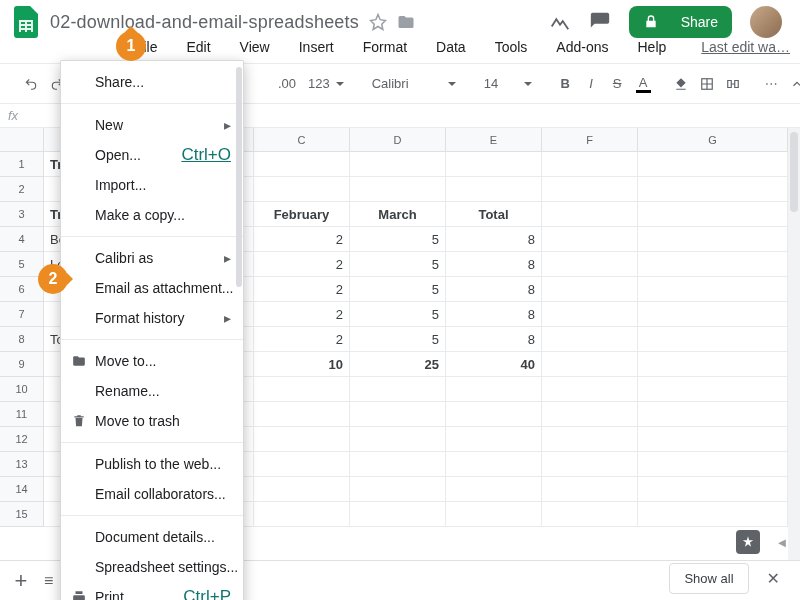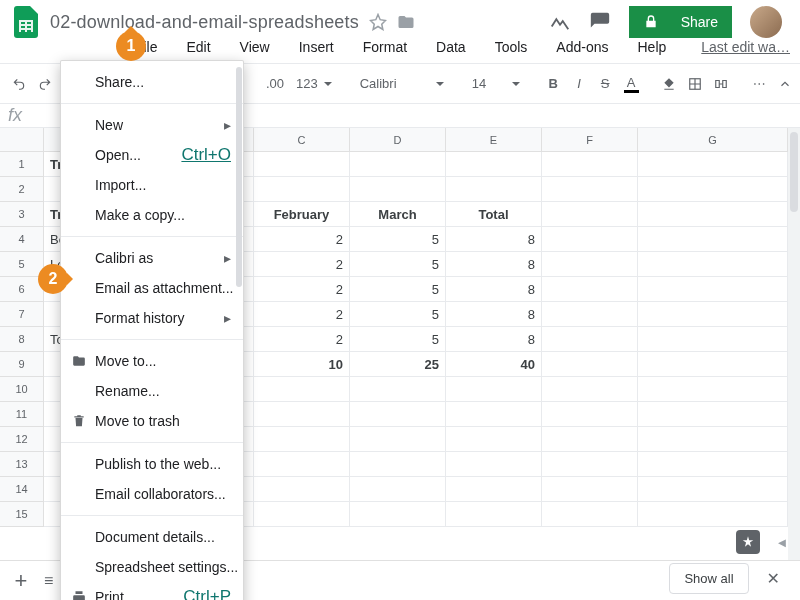--- a/index.html
+++ b/index.html
@@ -5,39 +5,39 @@
   * { box-sizing: border-box; margin: 0; padding: 0; font-family: Arial, sans-serif; }
   body { width: 800px; height: 600px; overflow: hidden; background: #fff; position: relative; font-size: 13px; color: #3c4043; }
 
   
   .titlebar { display: flex; align-items: center; padding: 8px 10px 0 10px; height: 36px; }
   .app-icon { width: 32px; height: 32px; margin-right: 8px; display:flex; align-items:center; justify-content:center;}
   .doc-title { font-size: 18px; color:#5f6368; letter-spacing: .2px; }
   .star-icon, .folder-btn { margin-left: 10px; color:#9aa0a6; }
   .title-spacer { flex:1; }
   .title-actions { display:flex; align-items:center; gap:18px; margin-right:8px; }
-  .share-btn { background:#1a8f47; color:#fff; border:none; border-radius:0; padding:8px 14px; font-size:14px; font-weight:500; display:flex; align-items:center; gap:22px; }
+  .share-btn { background:#1a8f47; color:#fff; border:none; border-radius:8px; padding:8px 14px; font-size:14px; font-weight:500; display:flex; align-items:center; gap:22px; }
   .avatar { width:32px; height:32px; border-radius:50%; background:linear-gradient(135deg,#c9a98a 0%, #8b6b50 100%); }
 
   
   .menubar { display:flex; align-items:center; gap:13px; padding:0 10px 6px 42px; font-size:14px; color:#202124; border-bottom:1px solid #e8eaed; height:28px;justify-content:flex-end; }
   .menubar .menu-item { padding:4px 8px; cursor:default; }
   .last-edit { text-decoration:underline; color:#5f6368; margin-left:14px; }
 
   
-  .toolbar { display:flex; align-items:center; padding:6px 8px; border-bottom:1px solid #e8eaed; height:40px; gap:4px; color:#5f6368; font-size:13px;}
+  .toolbar { display:flex; align-items:center; padding:6px 20px; border-bottom:1px solid #e8eaed; height:40px; gap:4px; color:#5f6368; font-size:13px;}
   .tb-sep { width:1px; height:20px; background:#e0e0e0; margin:0 4px;}
   .tb-btn { min-width:22px; height:26px; display:flex; align-items:center; justify-content:center; padding:0 4px;}
   .tb-select { display:flex; align-items:center; gap:6px; padding:0 6px;}
   .caret-down { width:0;height:0;border-left:4px solid transparent;border-right:4px solid transparent;border-top:4px solid #5f6368;}
   .font-name { min-width:70px; text-align:left;}
   .collapse-up { margin-left:auto; }
 
   
-  .fxbar { display:flex; align-items:center; height:24px; border-bottom:1px solid #e8eaed; padding:0 8px; color:#9aa0a6; font-style:italic; font-size:18px;}
+  .fxbar { display:flex; align-items:center; height:24px; border-bottom:1px solid #e8eaed; padding:0 8px; color:#9aa0a6; font-style:italic; font-size:13px;}
 
   
   .grid-wrap { position:absolute; top:128px; left:0; right:0; bottom:40px; overflow:hidden;}
   .col-headers { position:absolute; top:0; left:44px; right:12px; height:24px; display:flex; border-bottom:1px solid #e0e0e0;}
   .corner { position:absolute; top:0; left:0; width:44px; height:24px; background:#f8f9fa; border-right:1px solid #e0e0e0; border-bottom:1px solid #e0e0e0;}
   .col-h { flex:0 0 96px; background:#f8f9fa; border-right:1px solid #e0e0e0; display:flex; align-items:center; justify-content:center; color:#5f6368; font-size:11px;}
   .col-h.wide { flex:0 0 210px; }
   .col-h.last { flex:1; }
 
   .rows { position:absolute; top:24px; left:0; right:12px; bottom:0; }

